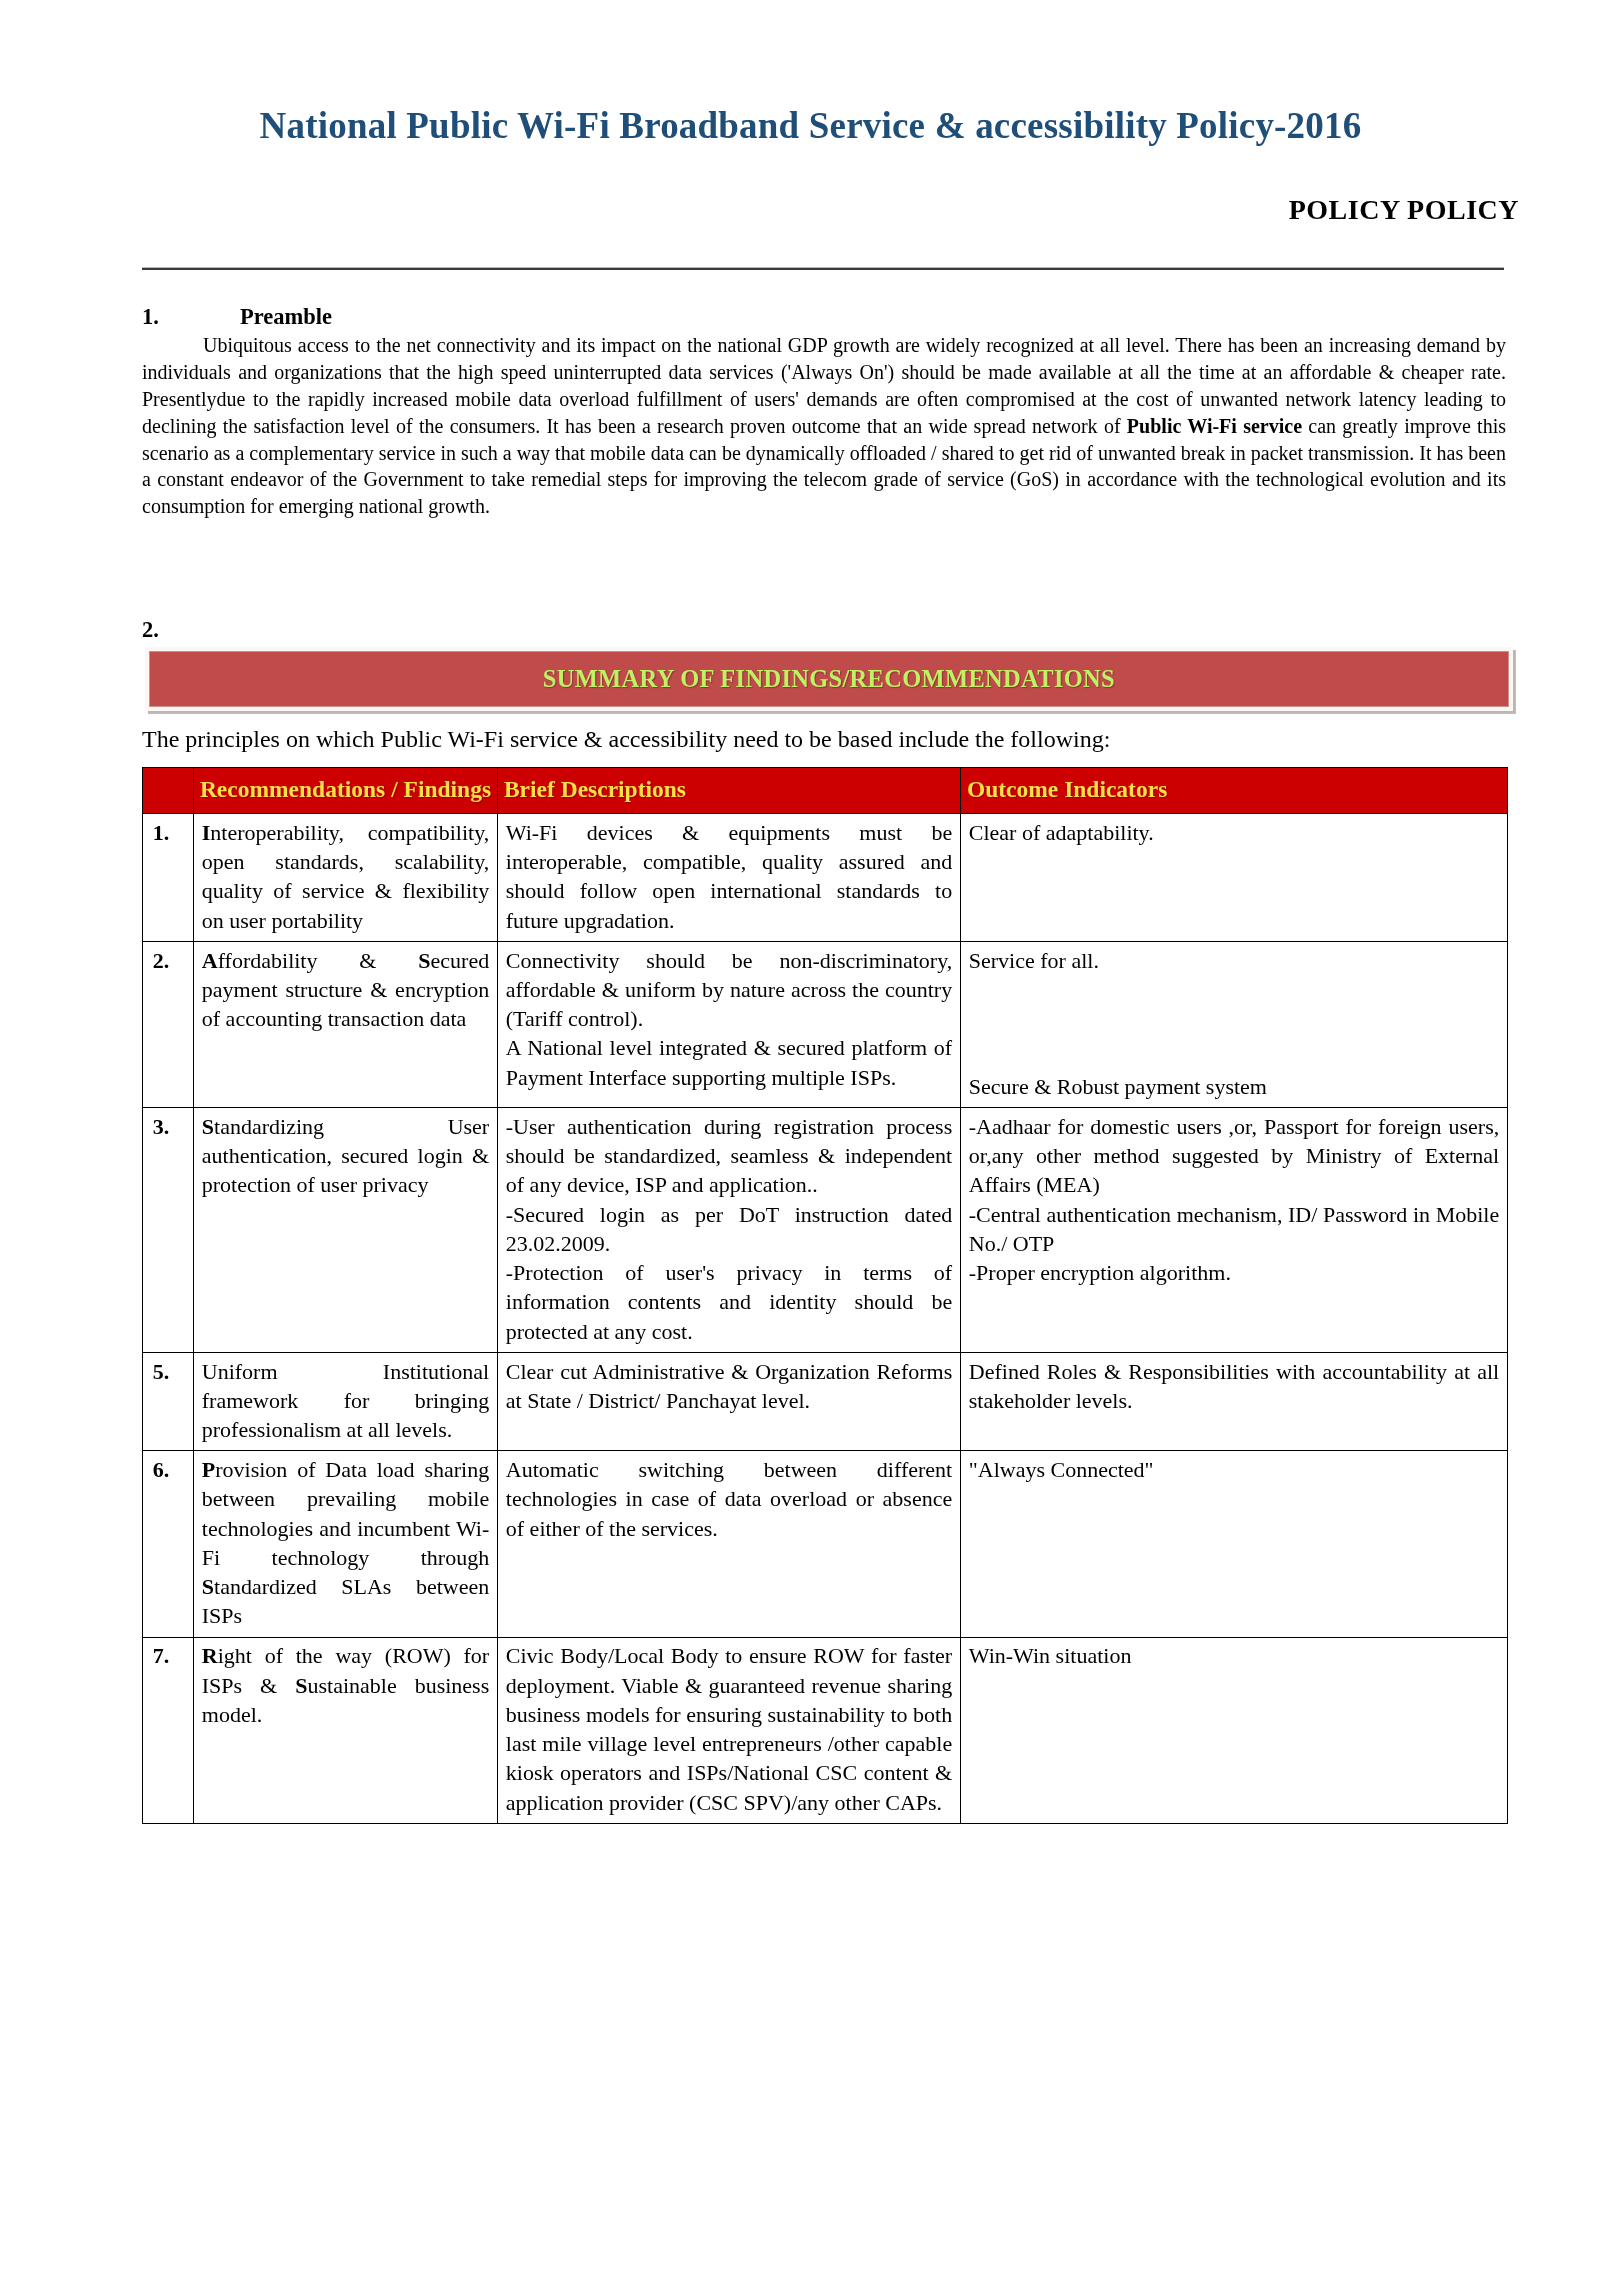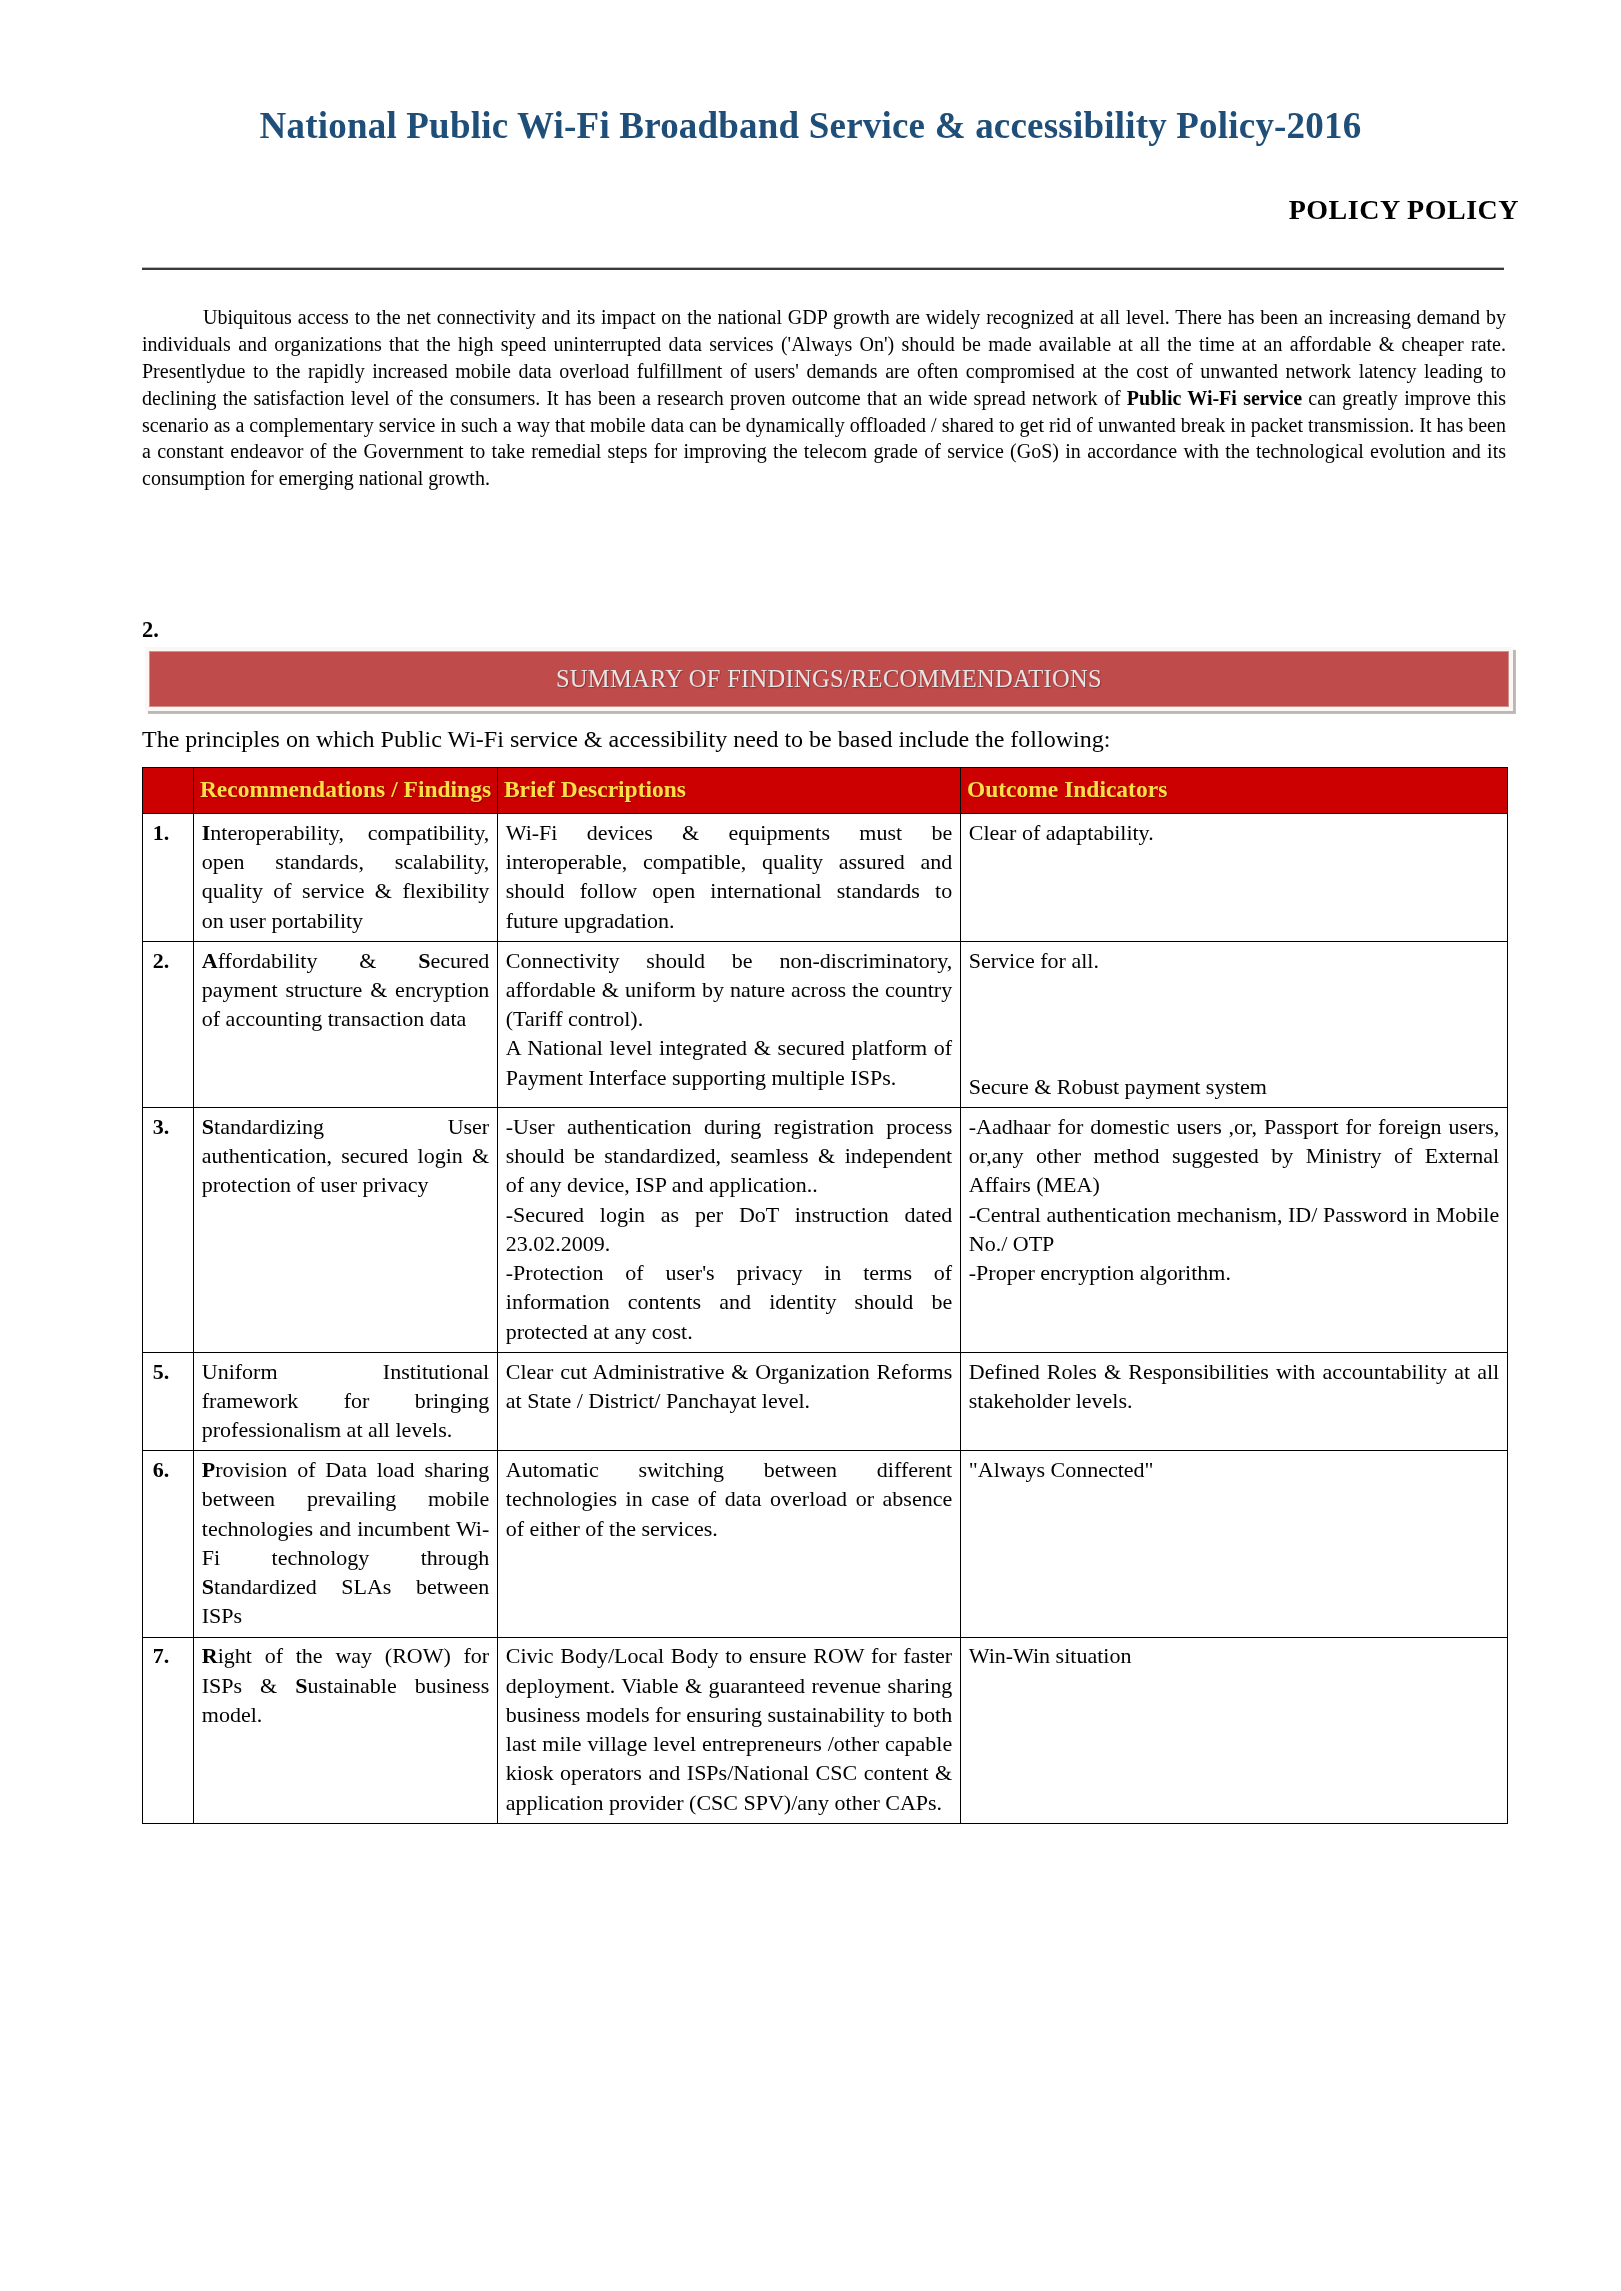--- a/index.html
+++ b/index.html
@@ -92,24 +92,24 @@
     left: 145px;
     top: 647px;
     width: 1360px;
     padding: 3.9px;
     background: #faf7f4;
     box-shadow: 2.9px 2.9px 0 0 #bdb7b2;
   }
   .banner {
     background: #BF4B4B;
     border: 1px solid #cf8f8f;
-    color: #e5e5e5;
+    color: #bef264;
     text-align: center;
     font-size: 24.5px;
-    font-weight: normal;
+    font-weight: bold;
     letter-spacing: 0.3px;
     padding: 12.7px 0 13.7px 0;
     text-shadow: 1px 1px 1px rgba(90,20,20,0.45);
   }
 
   
   .table-intro {
     position: absolute;
     left: 142px;
     top: 725px;
@@ -168,20 +168,21 @@
 
 <div class="page">
 
   <div class="doc-title">National Public Wi-Fi Broadband Service &amp; accessibility Policy-2016</div>
 
   <div class="policy-brief">POLICY POLICY</div>
 
   <div class="header-rule"></div>
 
   <div class="sec1">
+    <div class="sec1-head"><span class="num">1.</span><span>Preamble</span></div>
     <p class="preamble"><span>Ubiquitous access to the net connectivity and its impact on the national GDP growth are widely recognized at all level. There has been an increasing demand by individuals and organizations that the high speed uninterrupted data services ('Always On') should be made available at all the time at an affordable &amp; cheaper rate. Presentlydue to the rapidly increased mobile data overload fulfillment of users' demands are often compromised at the cost of unwanted network latency leading to declining the satisfaction level of the consumers. It has been a research proven outcome that an wide spread network of </span><b>Public Wi-Fi service</b><span> can greatly improve this scenario as a complementary service in such a way that mobile data can be dynamically offloaded / shared to get rid of unwanted break in packet transmission. It has been a constant endeavor of the Government to take remedial steps for improving the telecom grade of service (GoS) in accordance with the technological evolution and its consumption for emerging national growth.</span></p>
   </div>
 
   <div class="sec2-num">2.</div>
 
   <div class="banner-wrap">
     <div class="banner">SUMMARY OF FINDINGS/RECOMMENDATIONS</div>
   </div>
 
   <div class="table-intro">The principles on which Public Wi-Fi service &amp; accessibility need to be based include the following:</div>

